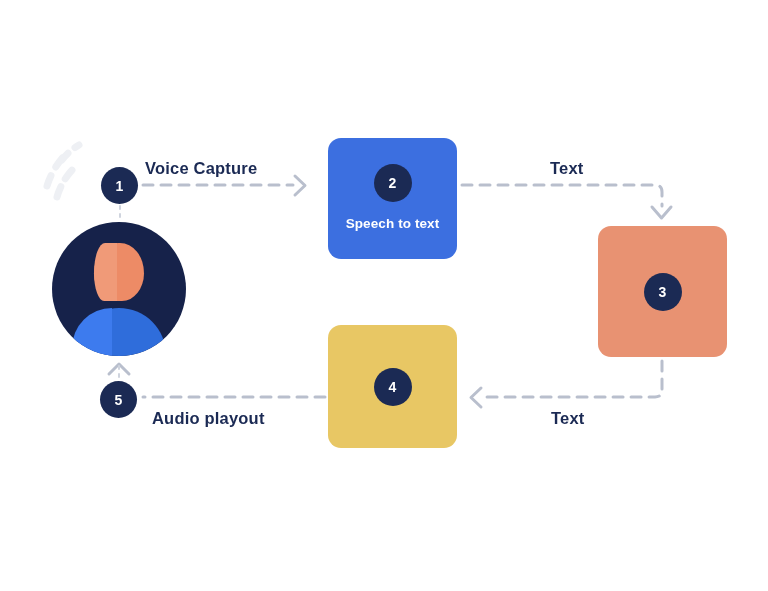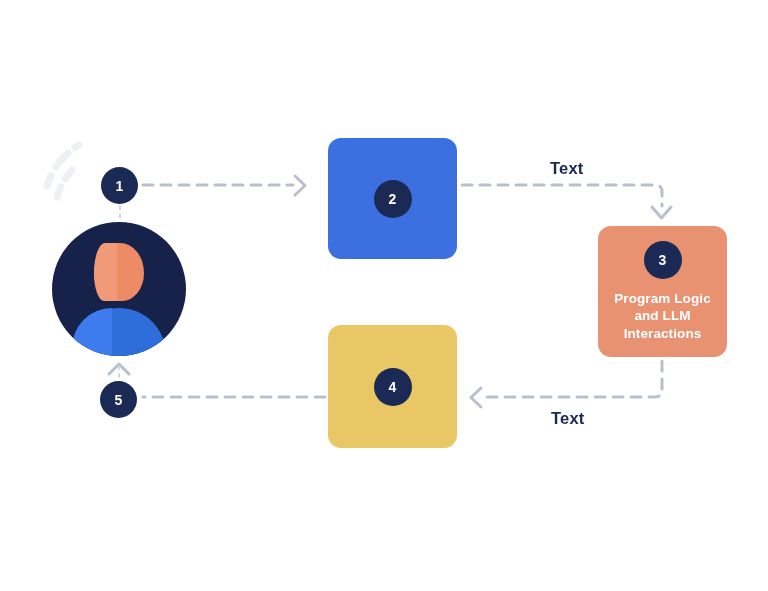--- a/index.html
+++ b/index.html
@@ -177,34 +177,34 @@
   </svg>
 
   <div id="avatar">
     <div id="avatar-head"></div>
     <div id="avatar-head-shade"></div>
     <div id="avatar-body"></div>
     <div id="avatar-body-shade"></div>
   </div>
 
   <div class="step-badge" id="step-badge-1">1</div>
+  <div class="flow-label" id="label-voice-capture">Voice Capture</div>
 
   <div class="box" id="box-speech-to-text">
     <div class="step-badge badge-inbox">2</div>
+    <div class="box-label">Speech to text</div>
   </div>
 
   <div class="box" id="box-program-logic">
     <div class="step-badge badge-inbox">3</div>
-    <div class="box-label">Program Logic
-and LLM
-Interactions</div>
   </div>
 
   <div class="box" id="box-text-to-speech">
     <div class="step-badge badge-inbox">4</div>
   </div>
 
   <div class="step-badge" id="step-badge-5">5</div>
+  <div class="flow-label" id="label-audio-playout">Audio playout</div>
 
   <div class="flow-label" id="label-text-top">Text</div>
   <div class="flow-label" id="label-text-bottom">Text</div>
 
 </div>
 
 </body></html>

